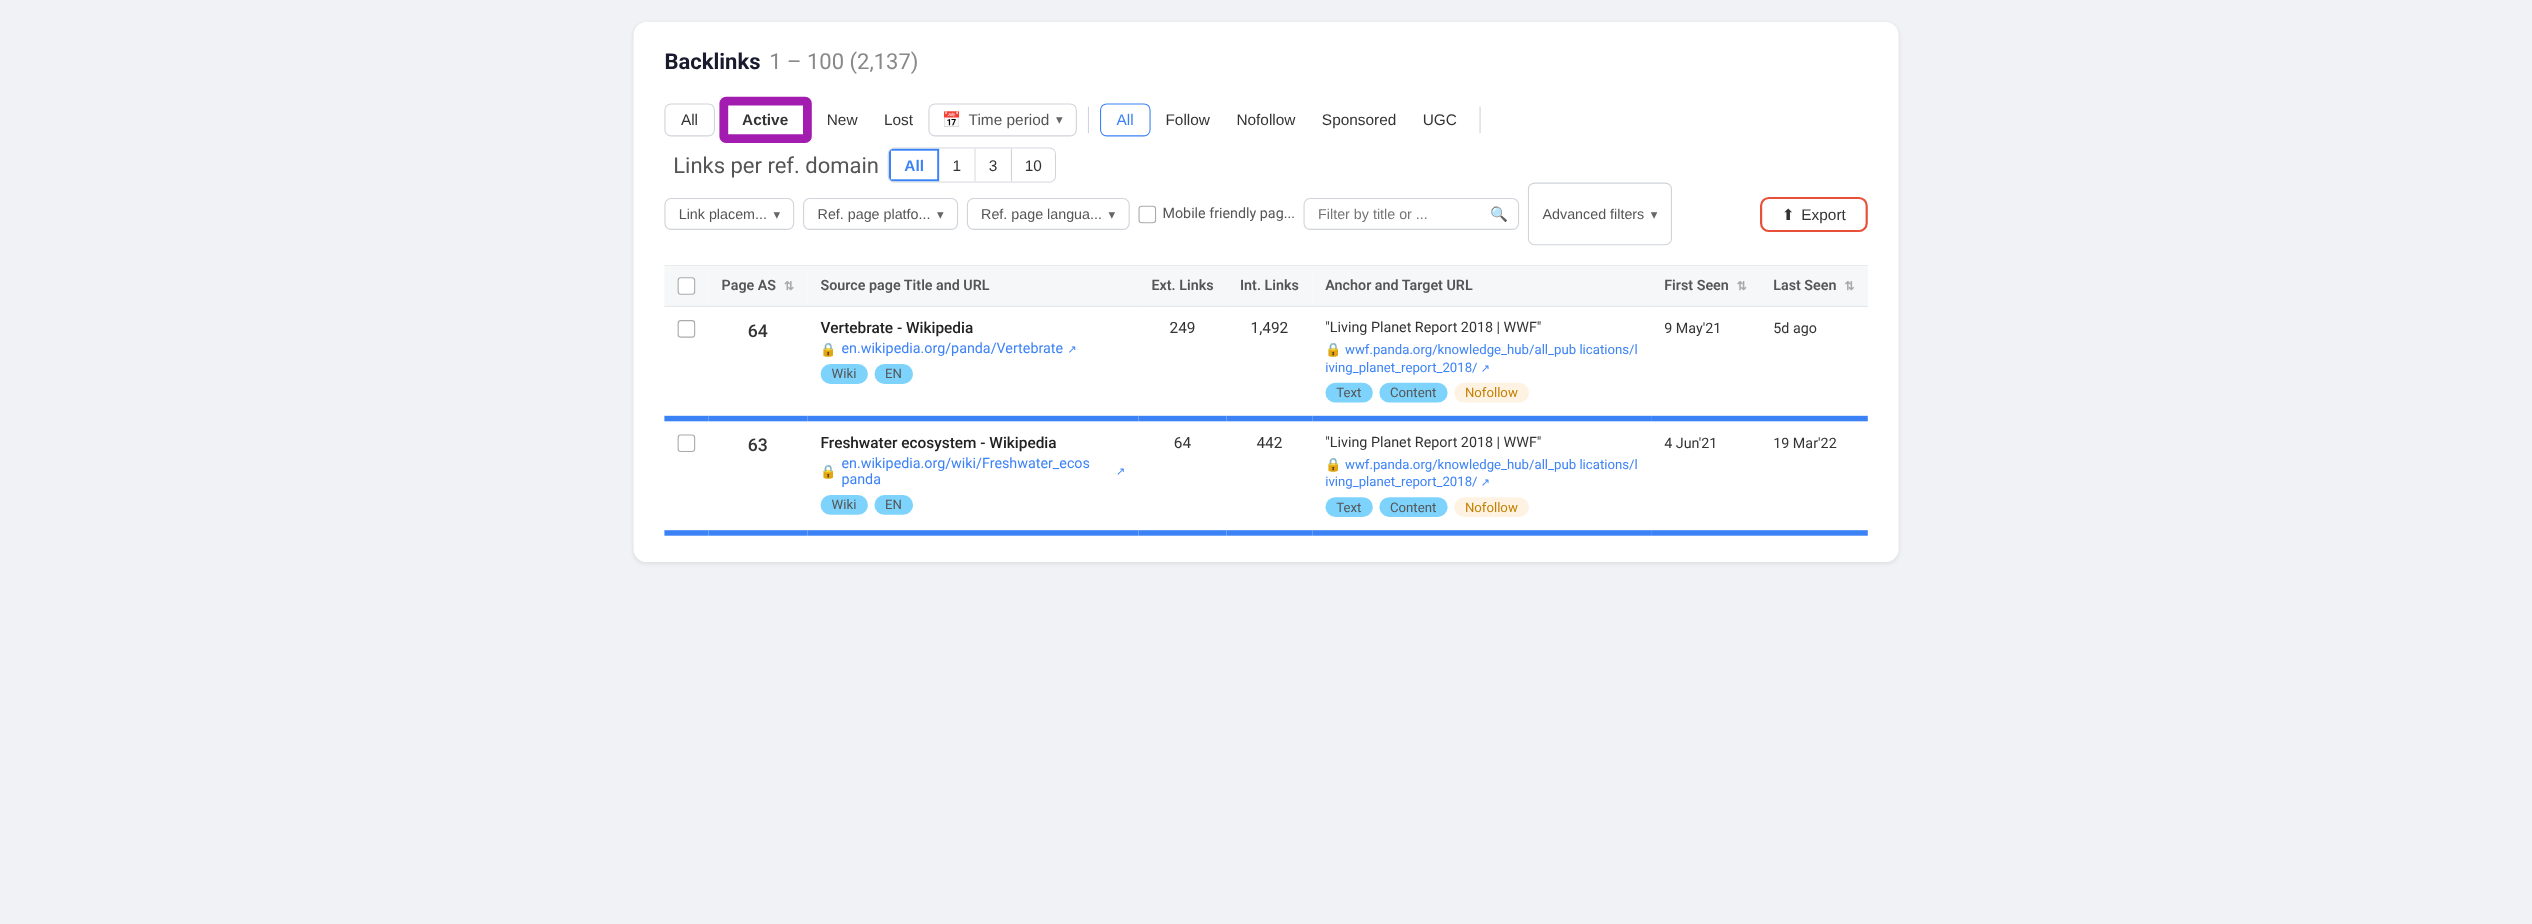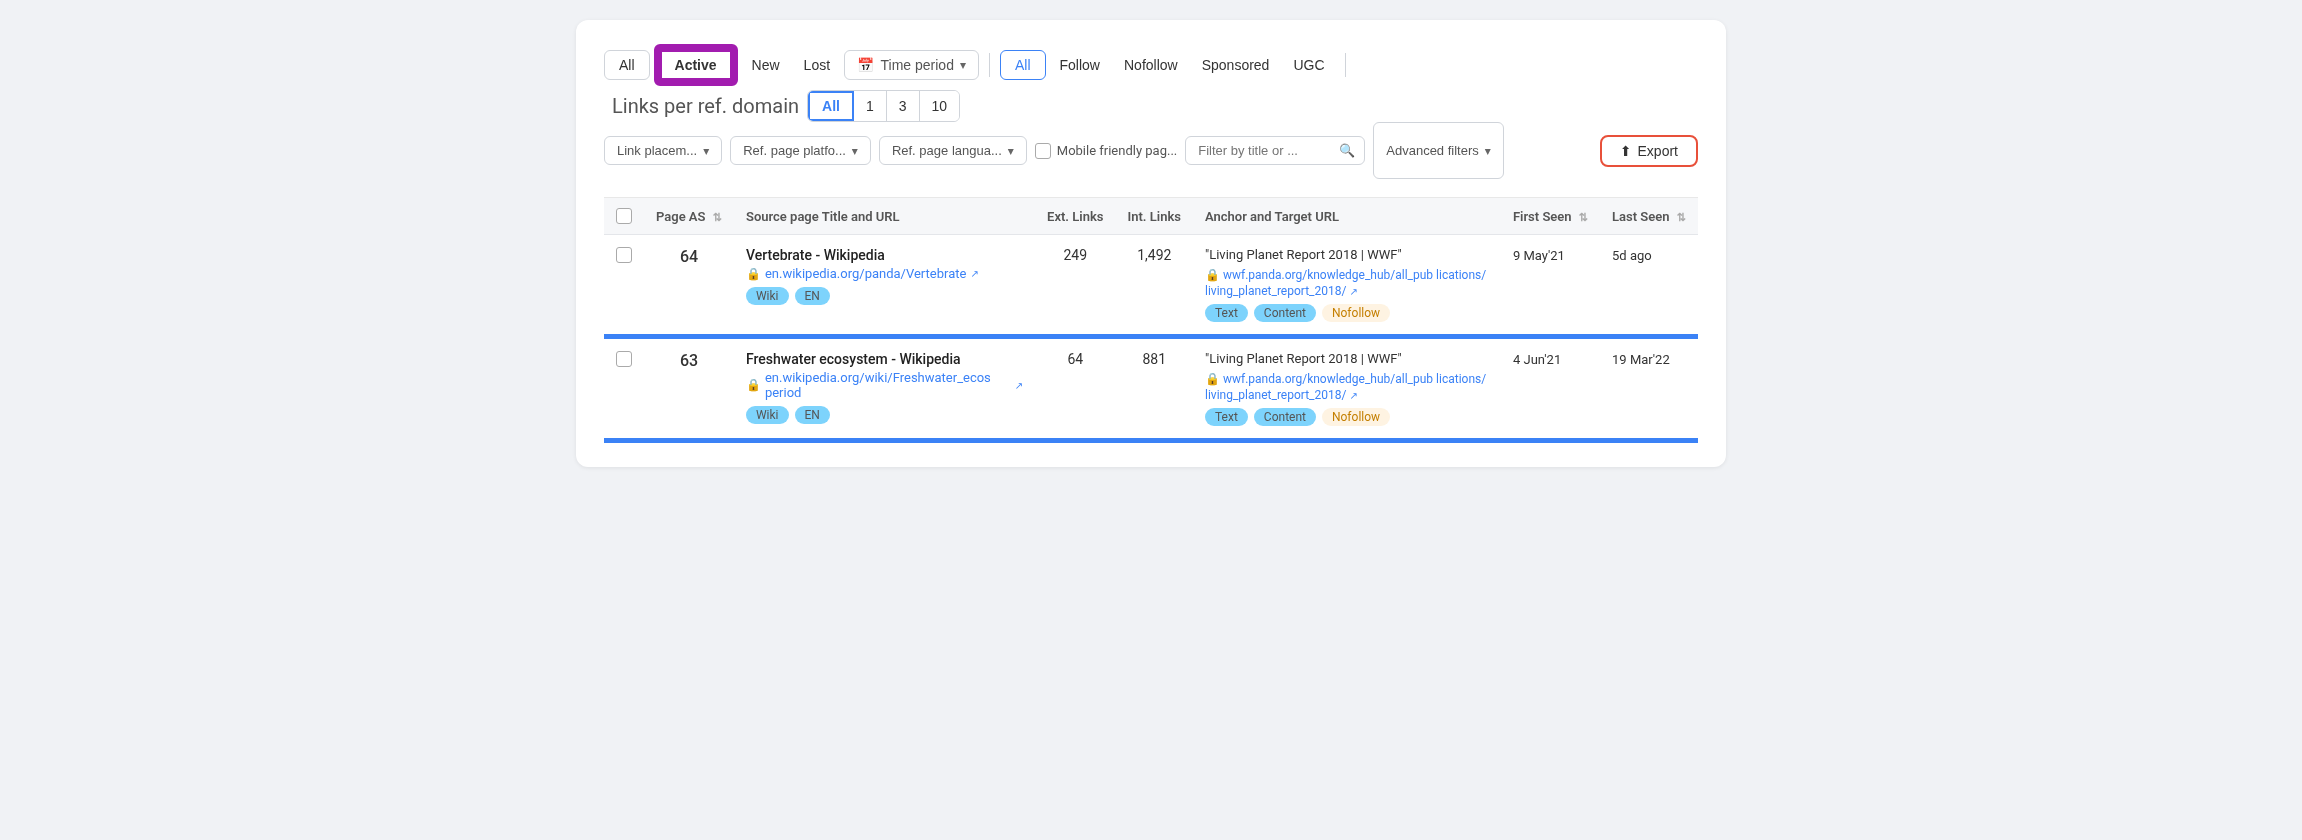--- a/index.html
+++ b/index.html
@@ -181,21 +181,21 @@
       position: relative;
       display: flex;
       align-items: center;
     }
     .filter-input {
       border: 1px solid #d0d4da;
       border-radius: 6px;
       padding: 6px 36px 6px 12px;
       font-size: 13px;
       color: #999;
-      width: 180px;
+      width: 196px;
       outline: none;
     }
     .filter-input-icon {
       position: absolute;
       right: 10px;
       color: #888;
       font-size: 14px;
     }
     .adv-filters-btn {
       display: flex;
@@ -343,20 +343,24 @@
     .chevron-icon { font-size: 12px; color: #666; }
     .calendar-icon { font-size: 14px; }
     .search-icon { font-size: 13px; }
     .upload-icon { font-size: 14px; }
   </style>
 </head>
 <body>
 
 <div class="card">
 
+  <div class="header-row">
+    <span class="title">Backlinks</span>
+    <span class="title-count">1 – 100 (2,137)</span>
+  </div>
 
   <div class="filters-row1">
 
     <button class="btn">All</button>
     <button class="btn-active-outline">Active</button>
     <button class="btn-plain">New</button>
     <button class="btn-plain">Lost</button>
 
     <button class="btn-icon">
       <span class="calendar-icon">📅</span>
@@ -485,30 +489,30 @@
 
         <tr>
           <td>
             <div class="row-checkbox"></div>
           </td>
           <td class="page-as-num">63</td>
           <td>
             <div class="source-title">Freshwater ecosystem - Wikipedia</div>
             <a class="source-url" href="#">
               <span class="lock-icon">🔒</span>
-              <span>en.wikipedia.org/wiki/Freshwater_ecos period</span>
+              <span>en.wikipedia.org/wiki/Freshwater_ecos panda</span>
               <span class="ext-icon">↗</span>
             </a>
             <div class="tags">
               <span class="tag">Wiki</span>
               <span class="tag">EN</span>
             </div>
           </td>
           <td class="num">64</td>
-          <td class="num">881</td>
+          <td class="num">442</td>
           <td>
             <div class="anchor-title">"Living Planet Report 2018 | WWF"</div>
             <a class="anchor-url" href="#">
               <span class="lock-icon">🔒</span>
               <span>wwf.panda.org/knowledge_hub/all_pub lications/living_planet_report_2018/</span>
               <span class="ext-icon">↗</span>
             </a>
             <div class="tags">
               <span class="tag">Text</span>
               <span class="tag">Content</span>

